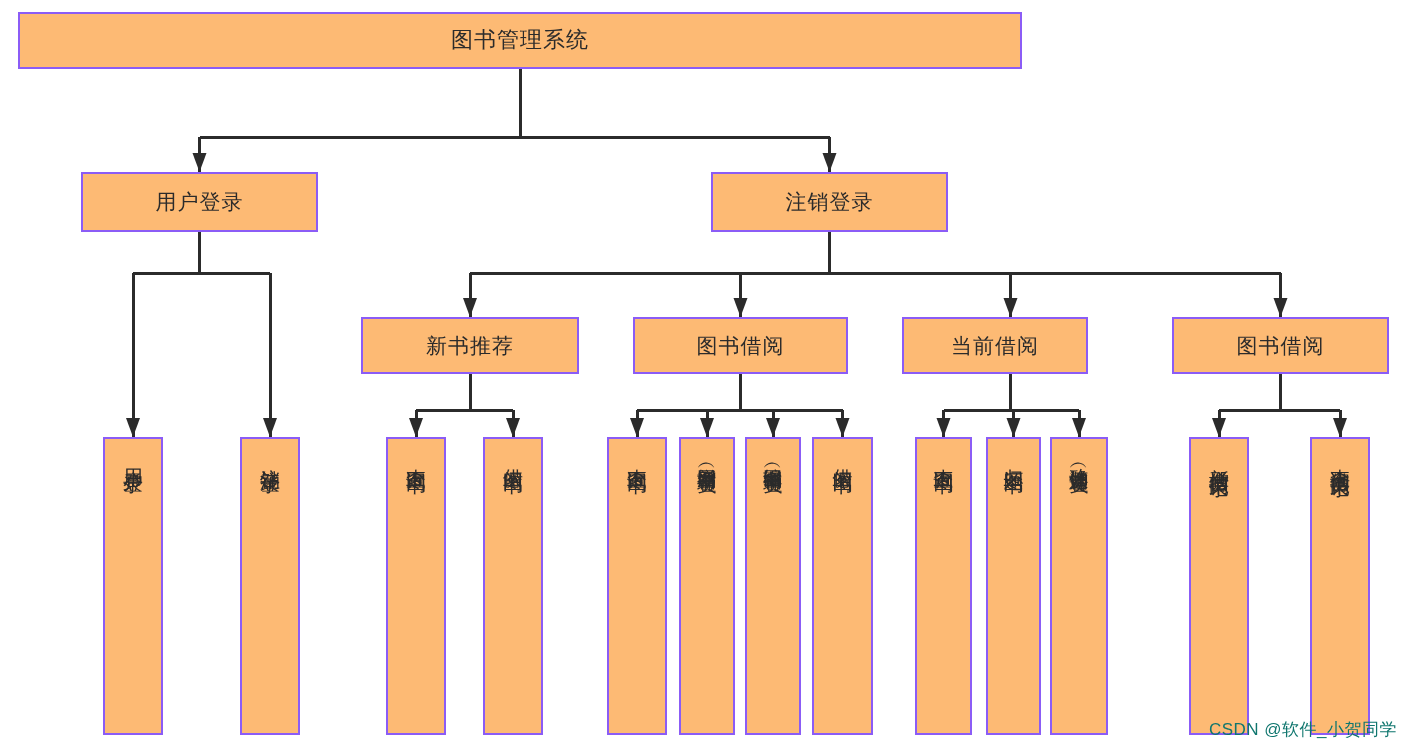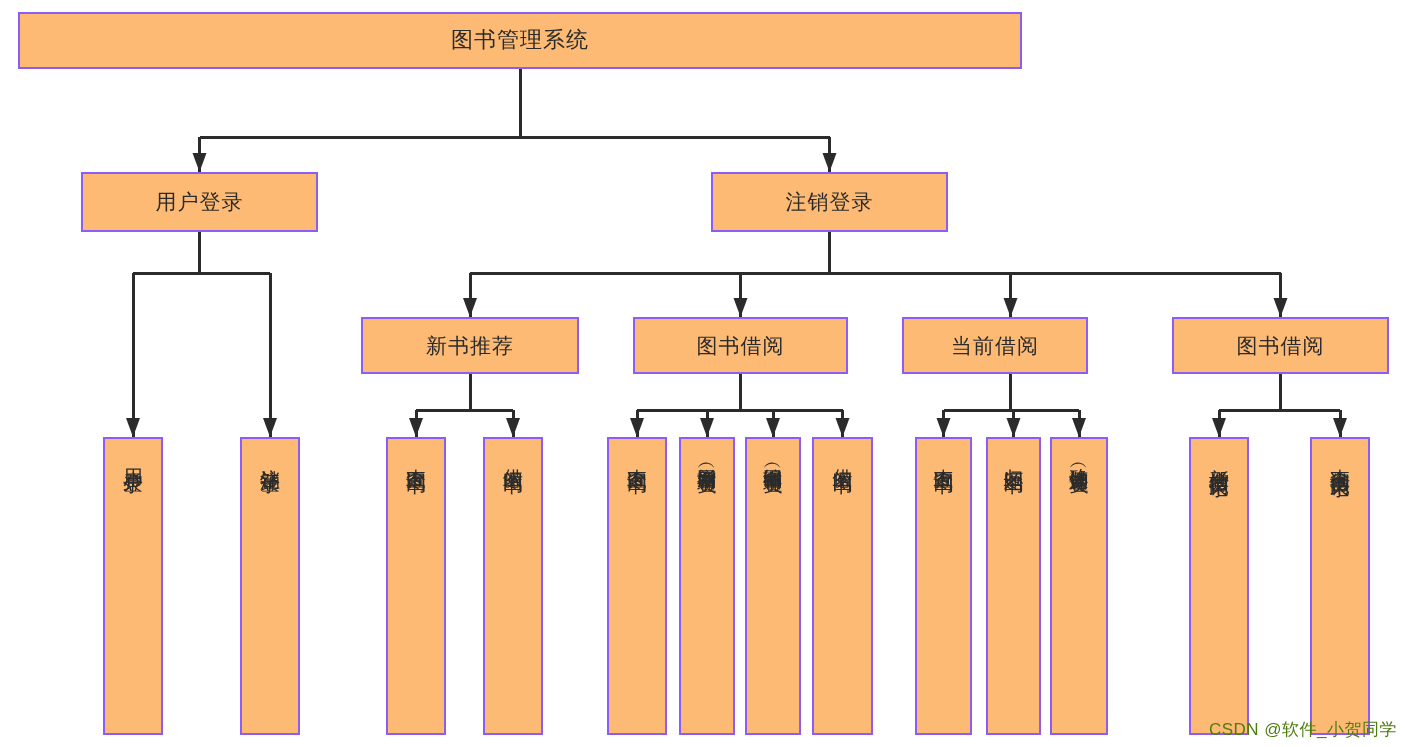--- a/index.html
+++ b/index.html
@@ -60,21 +60,21 @@
   }
   .vlabel.tall {
     font-size: 19px;
     letter-spacing: 1px;
   }
   .watermark {
     position: absolute;
     right: 8px;
     bottom: 6px;
     font-size: 17px;
-    color: #4d7c0f;
+    color: #0f766e;
     letter-spacing: 0.5px;
     white-space: nowrap;
     font-family: "Liberation Sans", "DejaVu Sans", sans-serif;
   }
 </style>
 </head>
 <body>
 
 <div id="diagram-canvas">
   <svg id="edge-layer" viewBox="0 0 1405 747">

